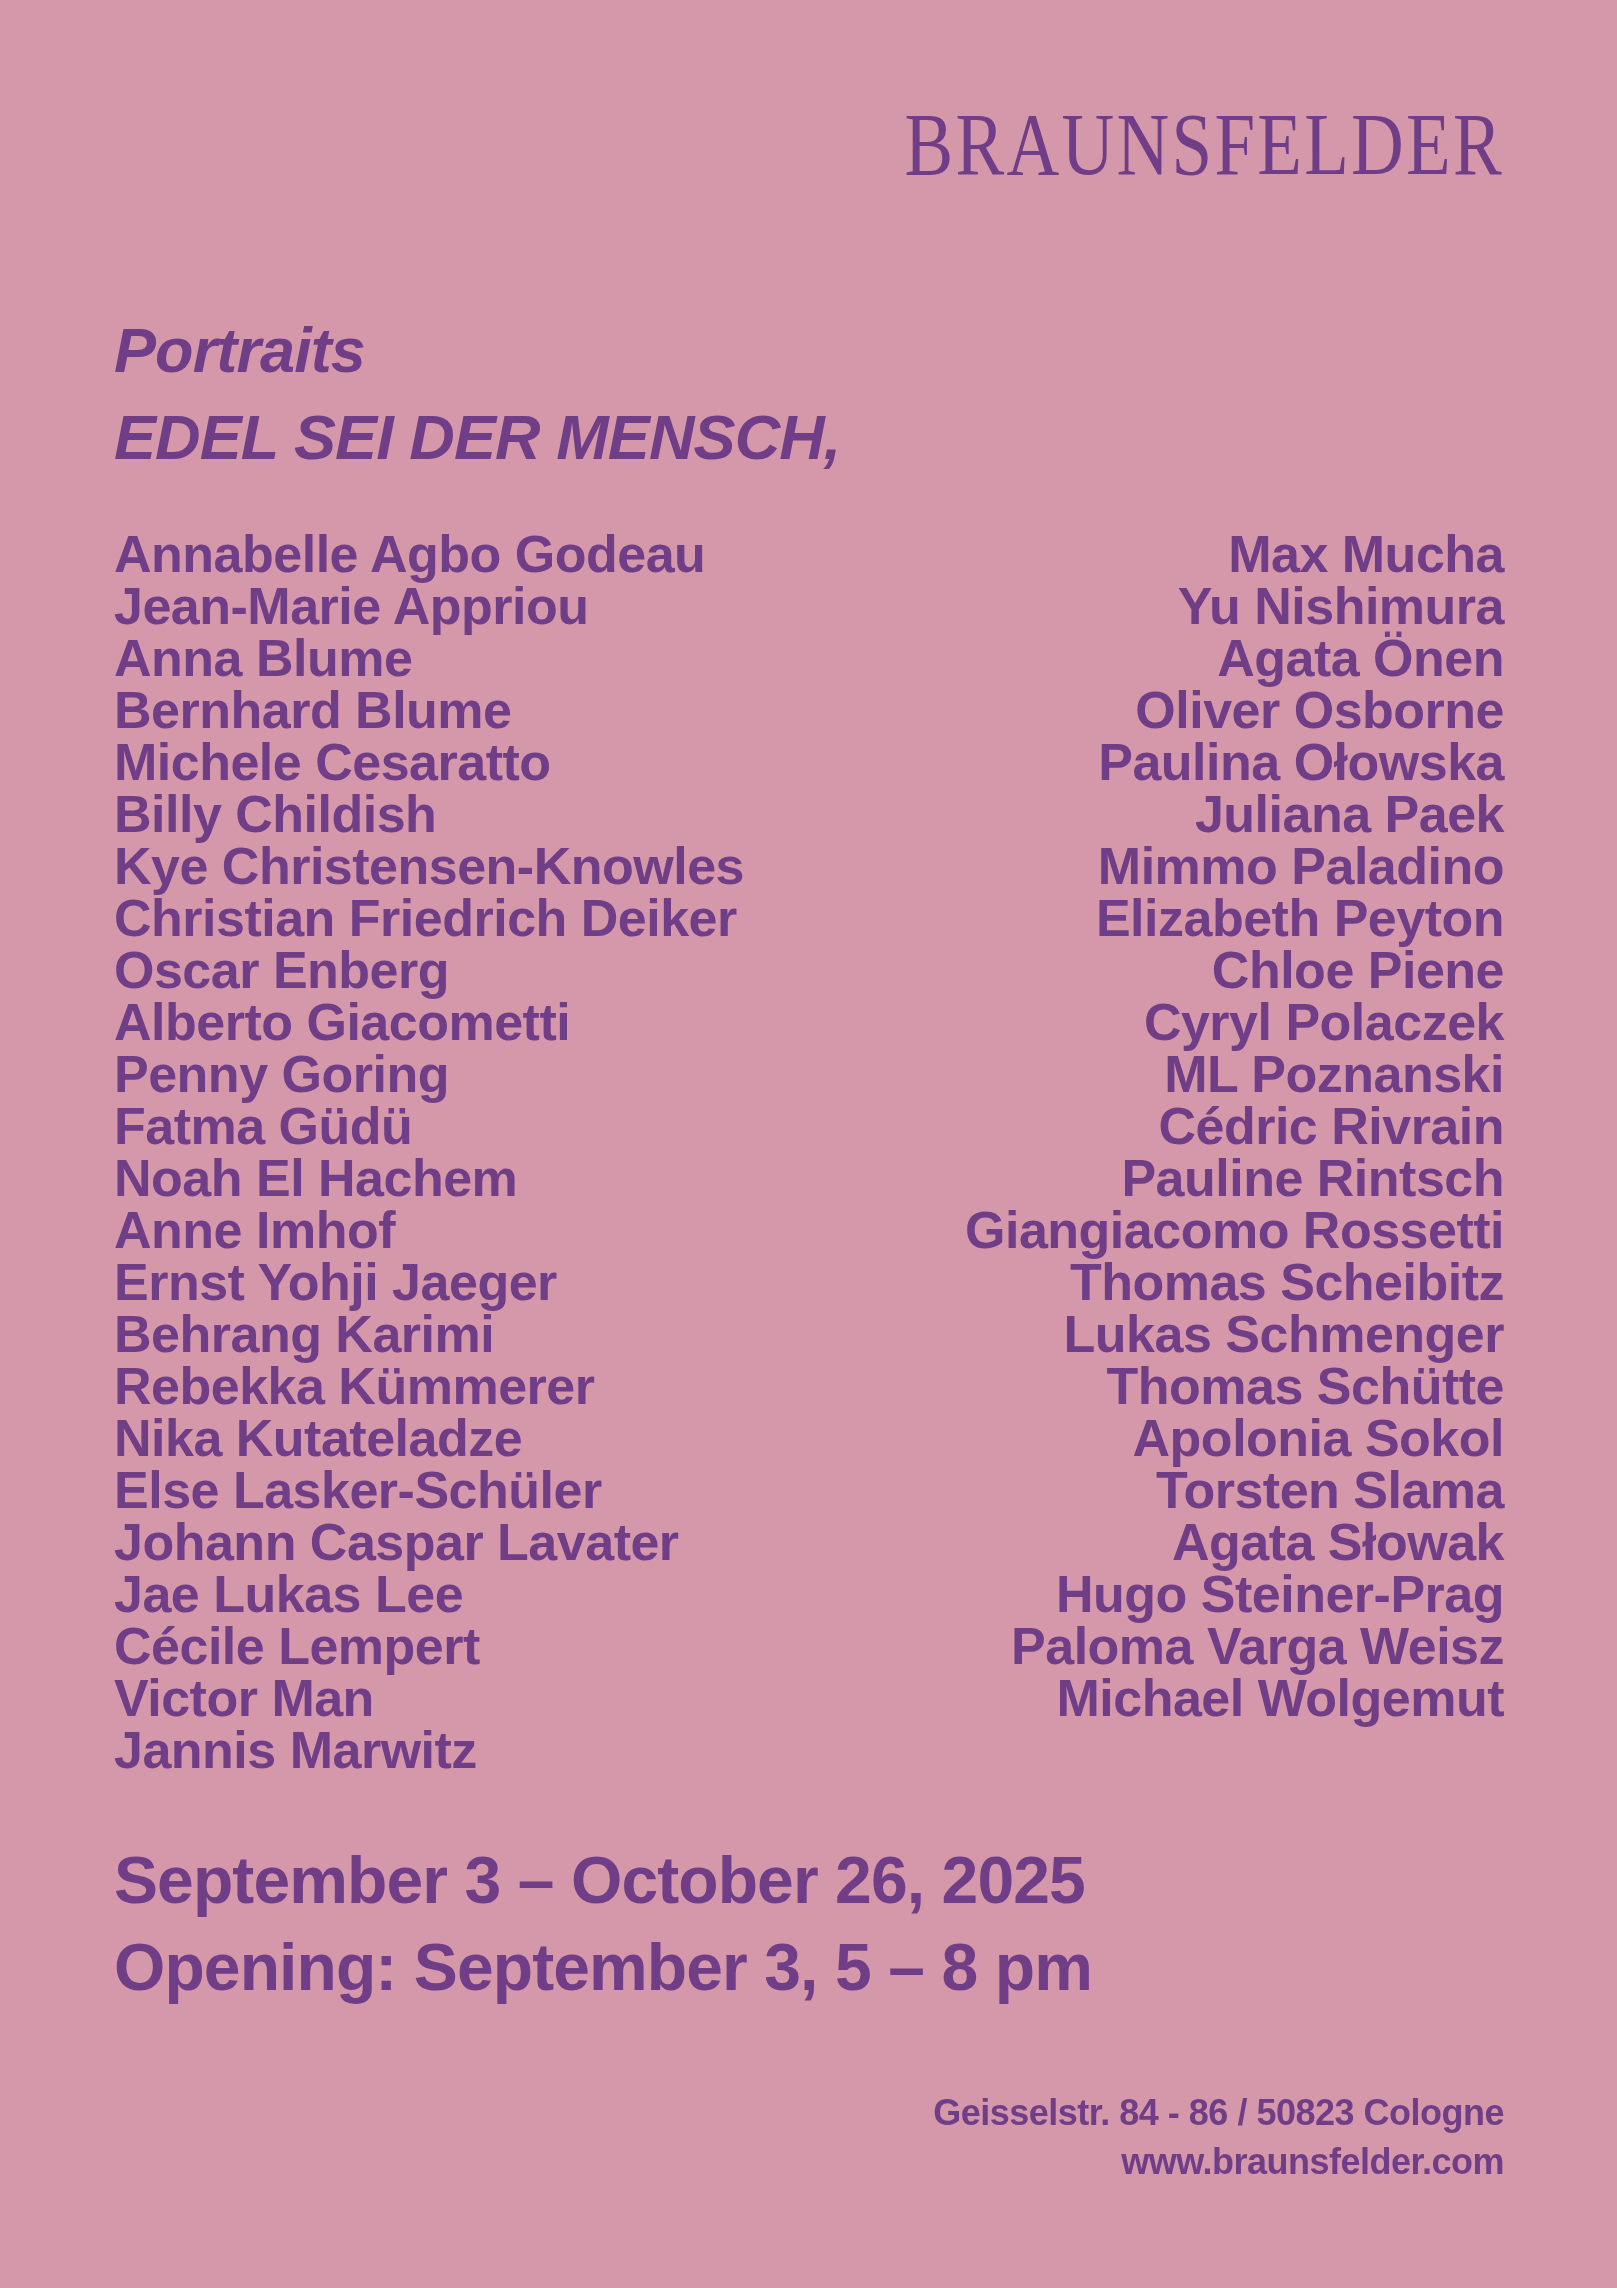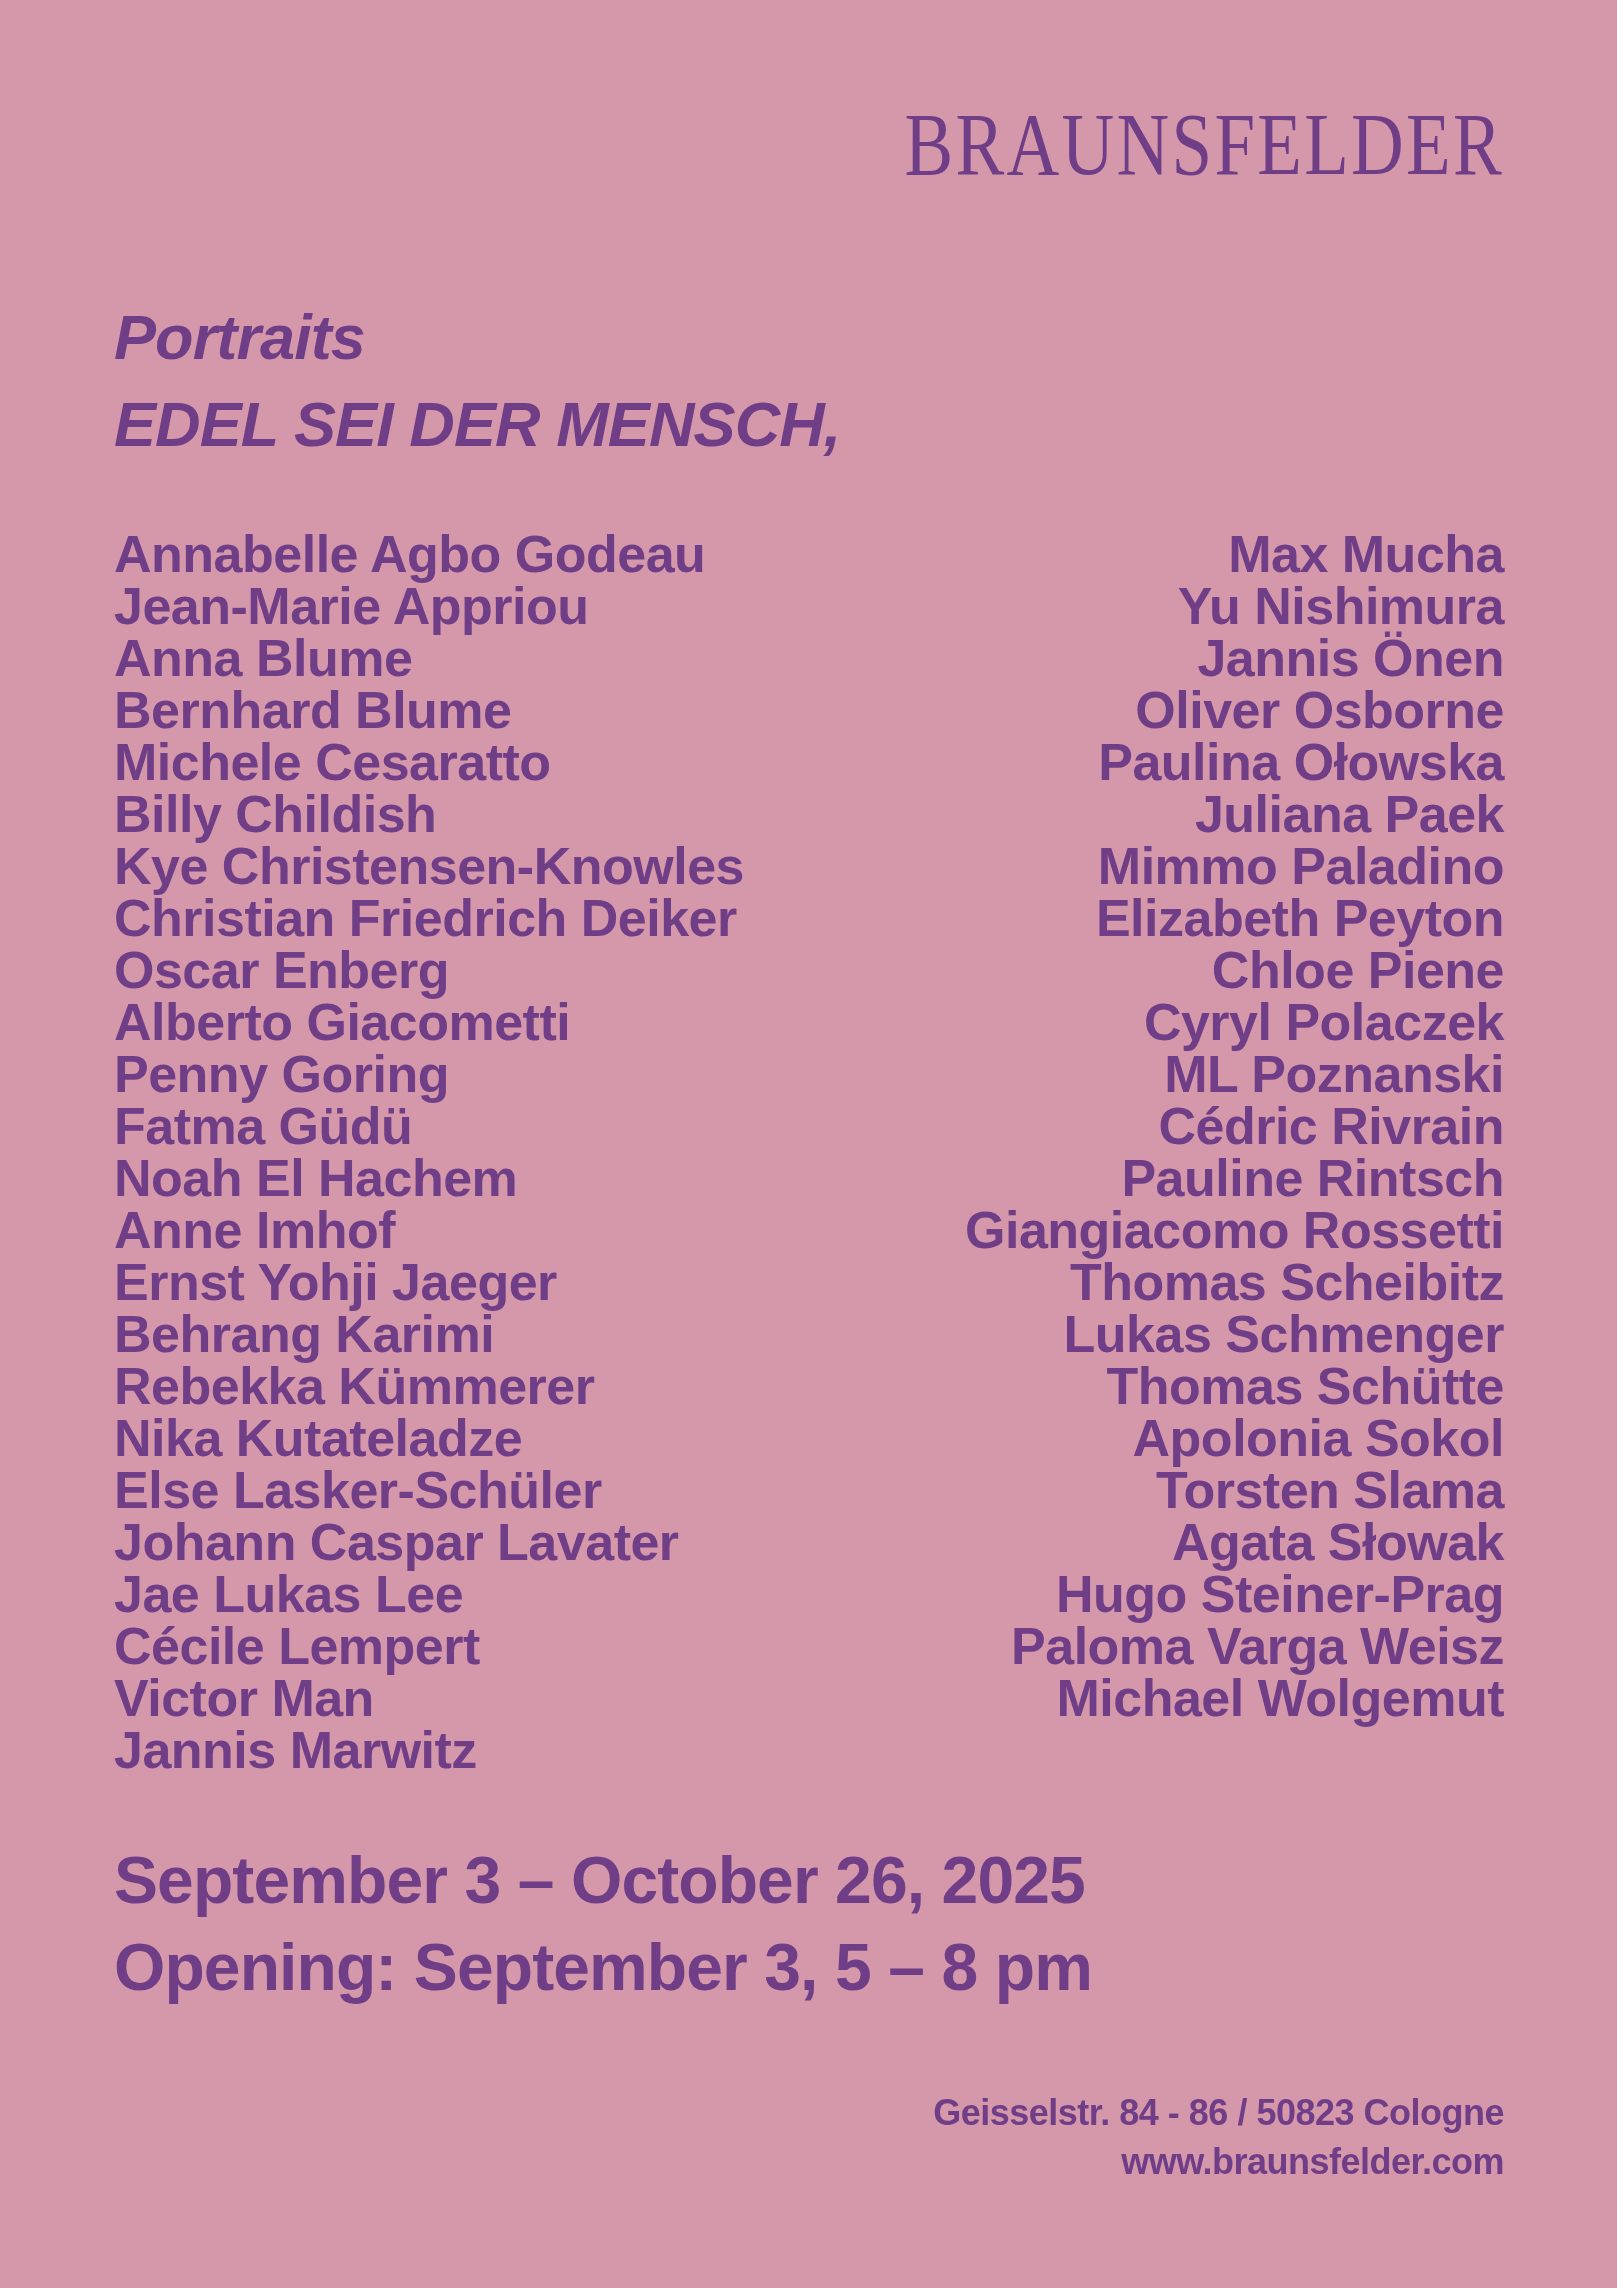--- a/index.html
+++ b/index.html
@@ -6,21 +6,21 @@
   body {
     width:1618px; height:2289px; background:#d598ab; position:relative; overflow:hidden;
     color:#6f3e87; font-family:"Liberation Sans", sans-serif;
   }
   .logo {
     position:absolute; right:114px; top:100px;
     font-family:"Liberation Serif", serif; font-size:89px; letter-spacing:2.8px;
     line-height:1; transform:scaleX(0.82); transform-origin:right center; font-weight:normal;
   }
   .title {
-    position:absolute; left:114px; top:294px; font-weight:bold; font-style:italic;
+    position:absolute; left:114px; top:307px; font-weight:bold; font-style:italic;
     font-size:63px; line-height:87px; letter-spacing:-0.9px;
   }
   .names {
     position:absolute; left:114px; right:114px; top:528px;
     display:flex; justify-content:space-between; font-weight:bold;
     font-size:52px; line-height:52px; letter-spacing:-0.5px;
   }
   .col { display:flex; flex-direction:column; }
   .col.right { text-align:right; }
   .dates {
@@ -65,21 +65,21 @@
       <div>Else Lasker-Schüler</div>
       <div>Johann Caspar Lavater</div>
       <div>Jae Lukas Lee</div>
       <div>Cécile Lempert</div>
       <div>Victor Man</div>
       <div>Jannis Marwitz</div>
     </div>
   <div class="col right" id="col-right">
       <div>Max Mucha</div>
       <div>Yu Nishimura</div>
-      <div>Jannis Önen</div>
+      <div>Agata Önen</div>
       <div>Oliver Osborne</div>
       <div>Paulina Ołowska</div>
       <div>Juliana Paek</div>
       <div>Mimmo Paladino</div>
       <div>Elizabeth Peyton</div>
       <div>Chloe Piene</div>
       <div>Cyryl Polaczek</div>
       <div>ML Poznanski</div>
       <div>Cédric Rivrain</div>
       <div>Pauline Rintsch</div>

